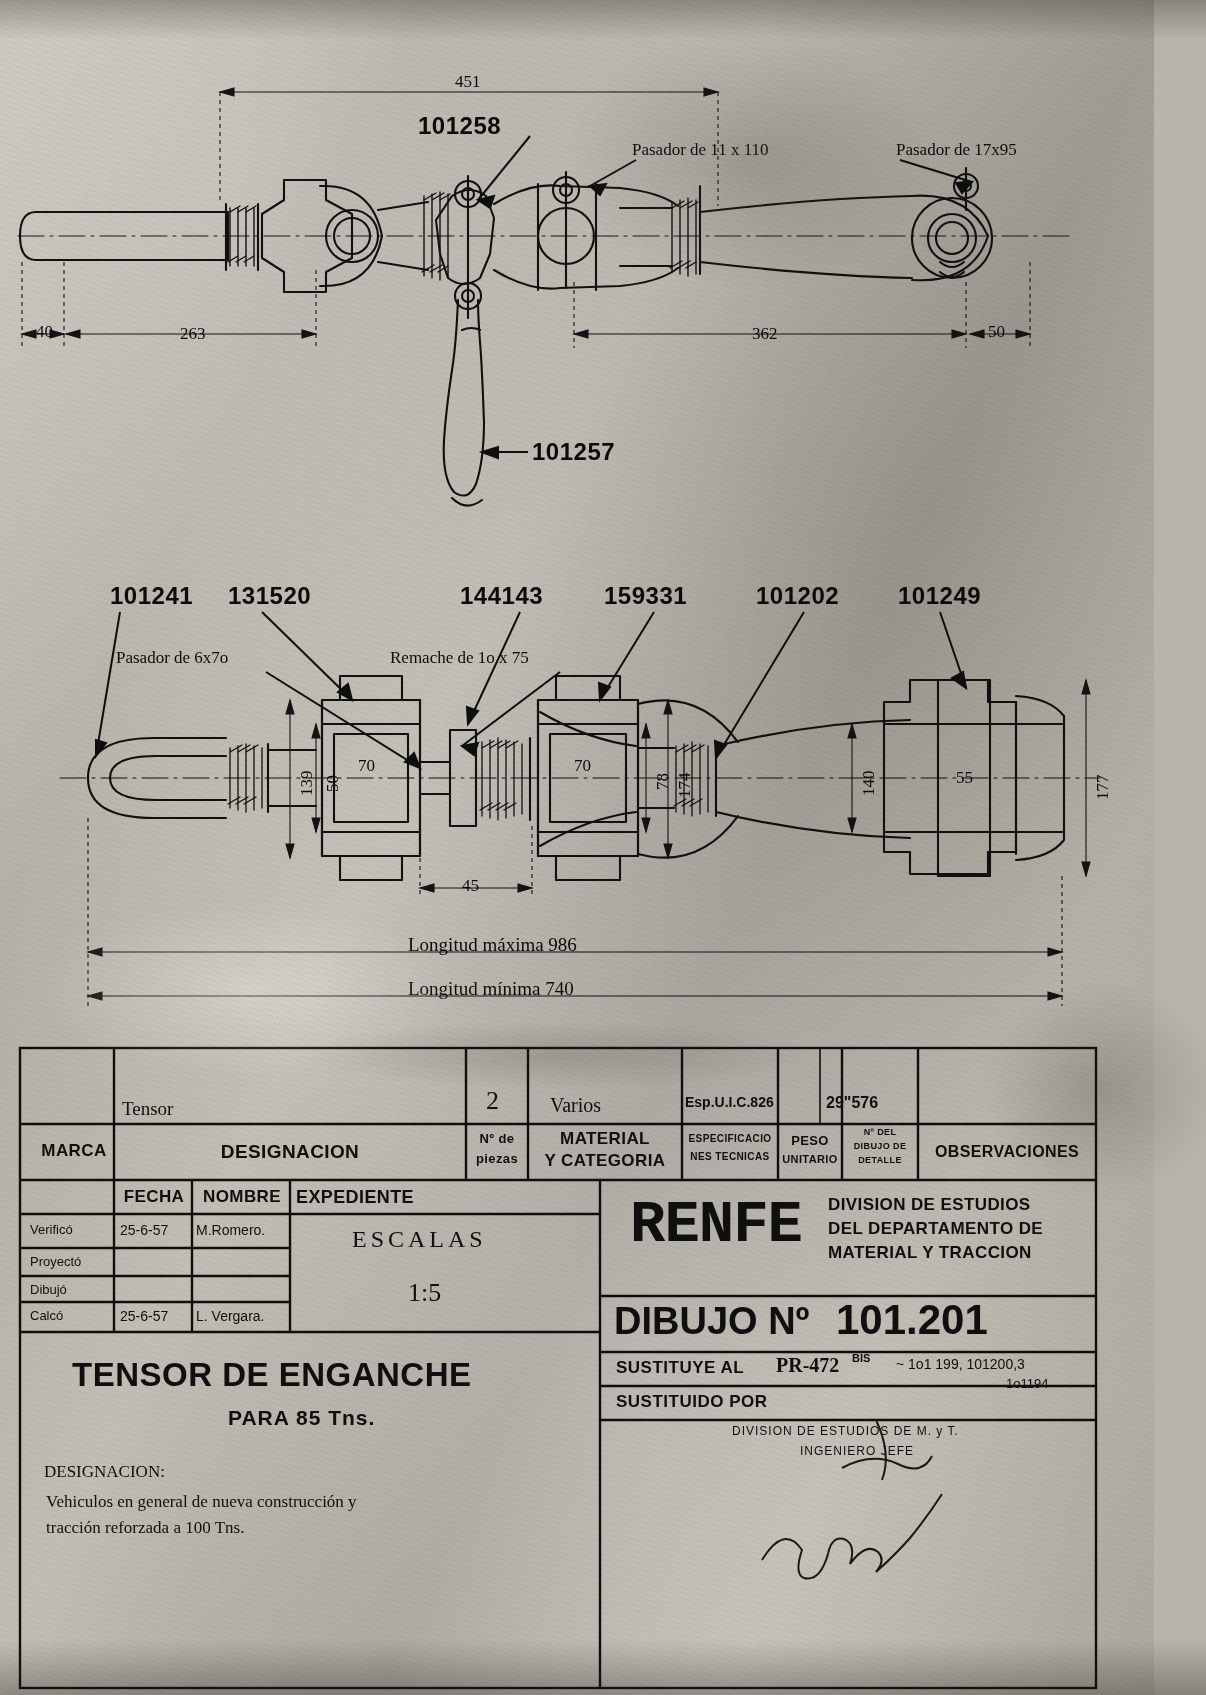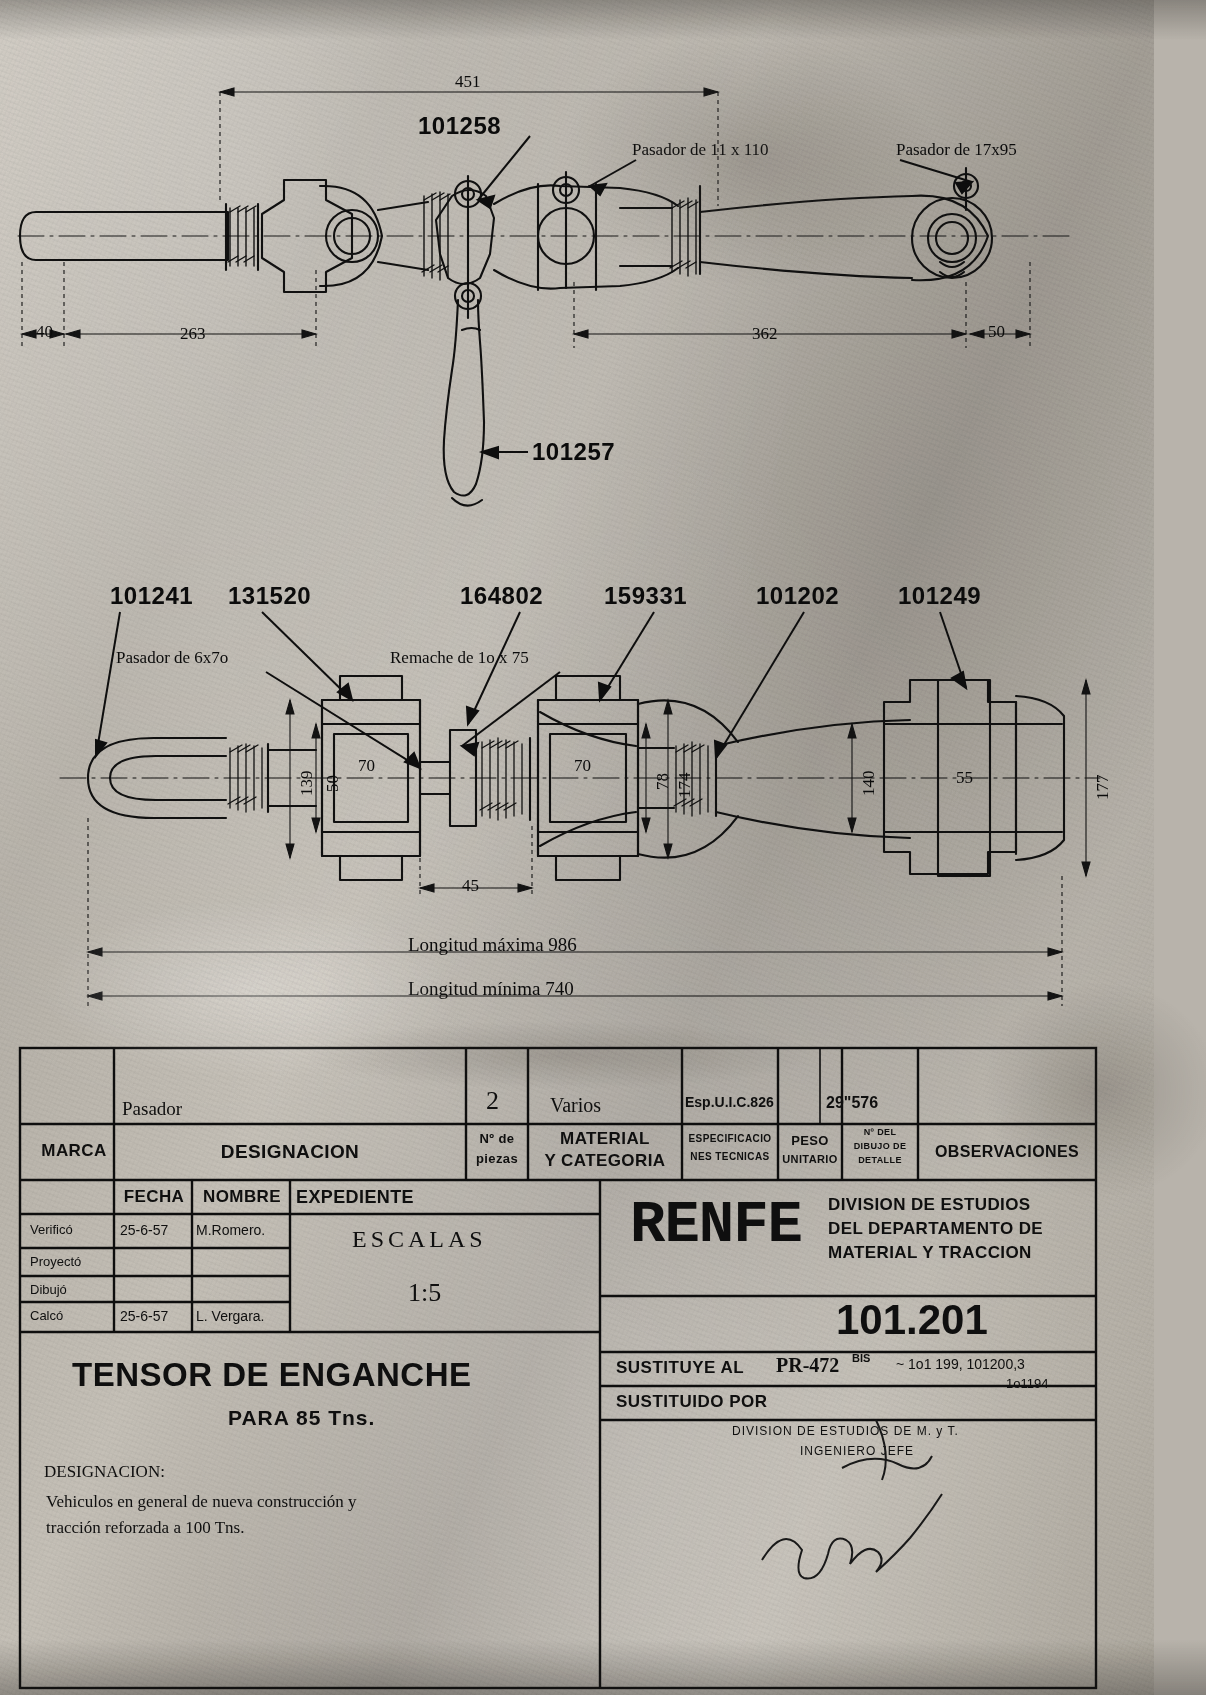--- a/index.html
+++ b/index.html
@@ -296,21 +296,21 @@
   <div class="lbl dimtxt" style="left:988px;top:322px;">50</div>
 
   <div class="lbl partno" style="left:418px;top:112px;">101258</div>
   <div class="lbl partno" style="left:532px;top:438px;">101257</div>
 
   <div class="lbl handtxt" style="left:632px;top:140px;">Pasador de 11 x 110</div>
   <div class="lbl handtxt" style="left:896px;top:140px;">Pasador de 17x95</div>
 
   <div class="lbl partno" style="left:110px;top:582px;">101241</div>
   <div class="lbl partno" style="left:228px;top:582px;">131520</div>
-  <div class="lbl partno" style="left:460px;top:582px;">164802</div>
+  <div class="lbl partno" style="left:460px;top:582px;">144143</div>
   <div class="lbl partno" style="left:604px;top:582px;">159331</div>
   <div class="lbl partno" style="left:756px;top:582px;">101202</div>
   <div class="lbl partno" style="left:898px;top:582px;">101249</div>
 
   <div class="lbl handtxt" style="left:116px;top:648px;">Pasador de 6x7o</div>
   <div class="lbl handtxt" style="left:390px;top:648px;">Remache de 1o x 75</div>
 
   <div class="lbl dimtxt vert" style="left:297px;top:796px;">139</div>
   <div class="lbl dimtxt vert" style="left:323px;top:792px;">50</div>
   <div class="lbl dimtxt" style="left:358px;top:756px;">70</div>
@@ -350,21 +350,21 @@
       <line x1="600" y1="1180" x2="600" y2="1688"></line>
 
       <line x1="600" y1="1296" x2="1096" y2="1296"></line>
       <line x1="600" y1="1352" x2="1096" y2="1352"></line>
       <line x1="600" y1="1386" x2="1096" y2="1386"></line>
       <line x1="600" y1="1420" x2="1096" y2="1420"></line>
       <line x1="820" y1="1048" x2="820" y2="1124" stroke-width="1.6"></line>
     </g>
   </svg>
 
-  <div class="tb handtxt" style="left:122px;top:1098px;font-size:19px;">Pasador</div>
+  <div class="tb handtxt" style="left:122px;top:1098px;font-size:19px;">Tensor</div>
   <div class="tb handtxt" style="left:486px;top:1086px;font-size:26px;">2</div>
   <div class="tb handtxt" style="left:550px;top:1094px;font-size:20px;">Varios</div>
   <div class="tb tb-s" style="left:685px;top:1094px;font-size:14px;font-weight:bold;">Esp.U.I.C.826</div>
   <div class="tb tb-s" style="left:826px;top:1094px;font-size:16px;font-weight:bold;">29"576</div>
 
   <div class="tb tb-h" style="left:36px;top:1142px;width:76px;font-size:17px;">MARCA</div>
   <div class="tb tb-h" style="left:160px;top:1142px;width:260px;font-size:19px;">DESIGNACION</div>
   <div class="tb tb-h" style="left:468px;top:1132px;width:58px;font-size:13px;">Nº de</div>
   <div class="tb tb-h" style="left:468px;top:1152px;width:58px;font-size:13px;">piezas</div>
   <div class="tb tb-h" style="left:530px;top:1130px;width:150px;font-size:17px;">MATERIAL</div>
@@ -399,20 +399,21 @@
   <div class="tb tb-s" style="left:196px;top:1308px;font-size:14px;">L. Vergara.</div>
 
   <div class="tb" style="left:352px;top:1226px;font-size:24px;letter-spacing:4px;font-family:'Liberation Serif',serif;">ESCALAS</div>
   <div class="tb" style="left:408px;top:1278px;font-size:26px;font-family:'Liberation Serif',serif;">1:5</div>
 
   <div class="tb renfe" style="left:618px;top:1192px;">RENFE</div>
   <div class="tb tb-h" style="left:828px;top:1196px;width:266px;font-size:17px;text-align:left;">DIVISION DE ESTUDIOS</div>
   <div class="tb tb-h" style="left:828px;top:1220px;width:266px;font-size:17px;text-align:left;">DEL DEPARTAMENTO DE</div>
   <div class="tb tb-h" style="left:828px;top:1244px;width:266px;font-size:17px;text-align:left;">MATERIAL Y TRACCION</div>
 
+  <div class="tb dib" style="left:614px;top:1300px;">DIBUJO Nº</div>
   <div class="tb dib" style="left:836px;top:1296px;font-size:42px;">101.201</div>
 
   <div class="tb" style="left:616px;top:1358px;font-size:17px;font-weight:bold;letter-spacing:.5px;">SUSTITUYE AL</div>
   <div class="tb" style="left:776px;top:1354px;font-size:20px;font-weight:bold;font-family:'Liberation Serif',serif;">PR-472</div>
   <div class="tb" style="left:852px;top:1352px;font-size:11px;font-weight:bold;">BIS</div>
   <div class="tb" style="left:896px;top:1356px;font-size:14px;">~ 1o1 199, 101200,3</div>
   <div class="tb" style="left:1006px;top:1376px;font-size:13px;">1o1194</div>
   <div class="tb" style="left:616px;top:1392px;font-size:17px;font-weight:bold;letter-spacing:.5px;">SUSTITUIDO POR</div>
 
   <div class="tb big-title" style="left:72px;top:1356px;">TENSOR DE ENGANCHE</div>

